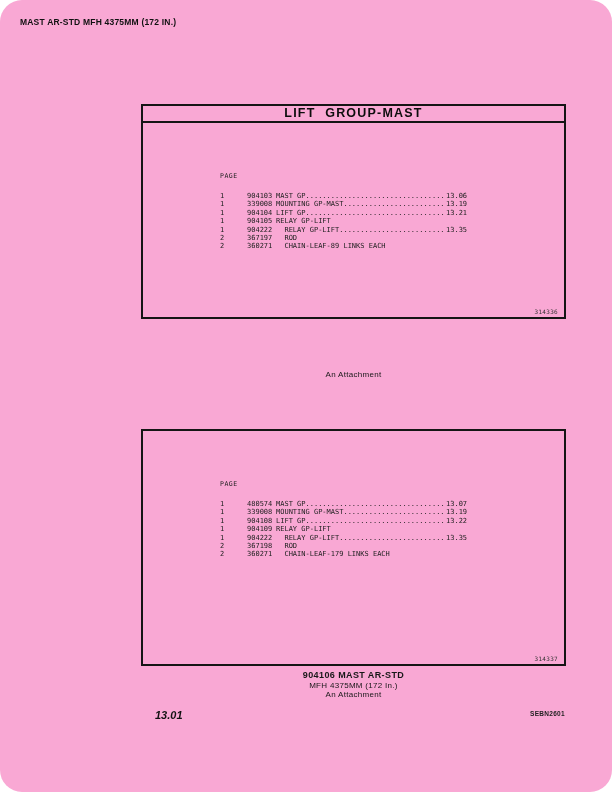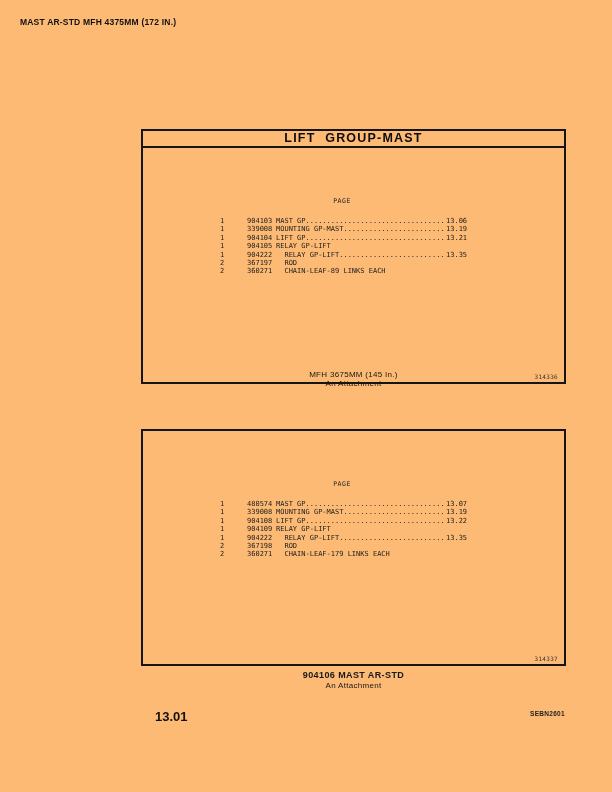--- a/index.html
+++ b/index.html
@@ -1,37 +1,37 @@
 <!DOCTYPE html>
 <html><head>
 <meta charset="utf-8">
 <style>
   html,body{margin:0;padding:0;background:#fff;}
-  #page{position:relative;width:612px;height:792px;background:#fdba74;
-        font-family:"Liberation Sans",sans-serif;color:#1a1a1a;overflow:hidden;}
+  #page{position:relative;width:612px;height:792px;background:#f9a8d4;
+        font-family:"Liberation Sans",sans-serif;color:#1a1a1a;overflow:hidden;border-radius:22px;}
 
   .doc-title{position:absolute;left:20px;top:17px;font-size:8.5px;font-weight:bold;
              letter-spacing:.2px;color:#111;}
   .breadcrumb{position:absolute;left:20px;top:41px;width:560px;font-size:8.5px;
               font-weight:bold;line-height:11px;letter-spacing:.2px;color:#111;}
 
   .figbox{position:absolute;left:141px;width:425px;border:2px solid #151515;box-sizing:border-box;}
-  #figbox1{top:129px;height:255px;}
+  #figbox1{top:104px;height:215px;}
   #figbox2{top:429px;height:237px;}
 
   .figtitle{height:15px;border-bottom:2.5px solid #151515;text-align:center;
             font-weight:bold;font-size:12.5px;line-height:15px;letter-spacing:1.2px;
             word-spacing:5px;color:#0d0d0d;}
 
   .list{position:absolute;left:77px;width:252px;font-family:"DejaVu Sans Mono",monospace;
         font-size:7px;color:#222;}
   #figbox1 .list{top:66px;}
   #figbox2 .list{top:49px;}
 
-  .page-head{text-align:center;padding-right:8px;font-size:6.5px;letter-spacing:.5px;
+  .page-head{text-align:left;padding-right:8px;font-size:6.5px;letter-spacing:.5px;
              margin-bottom:12px;}
   .prow{display:flex;align-items:baseline;height:8.4px;line-height:8.4px;white-space:pre;}
   .qty{width:15px;flex:none;}
   .part{width:29px;flex:none;margin-left:12px;}
   .desc{flex:none;white-space:pre;}
   .leader{flex:1;overflow:hidden;white-space:nowrap;}
   .leader::after{content:"......................................................................";}
   .pnum{width:26px;flex:none;text-align:left;}
   .nopage .leader::after{content:"";}
 
@@ -39,21 +39,21 @@
           font-size:6px;color:#333;letter-spacing:.3px;}
   #figbox1 .fignum{bottom:2px;}
   #figbox2 .fignum{bottom:2px;}
 
   .caption{position:absolute;left:141px;width:425px;text-align:center;color:#181818;}
   #caption1{top:370px;}
   #caption2{top:671px;}
   .cap1{font-size:9px;font-weight:bold;letter-spacing:.4px;line-height:9.5px;}
   .cap2,.cap3{font-size:8px;letter-spacing:.3px;line-height:9px;}
 
-  .footer-left{position:absolute;left:155px;top:709px;font-size:13px;font-weight:bold;color:#111;}
+  .footer-left{position:absolute;left:155px;top:709px;font-size:11px;font-weight:bold;color:#111;font-style:italic;}
   .footer-right{position:absolute;left:530px;top:710px;font-size:6.5px;font-weight:bold;
                 letter-spacing:.3px;color:#222;}
 </style>
 </head>
 <body>
 
 <div id="page">
 
   <div class="doc-title">MAST AR-STD MFH 4375MM (172 IN.)</div>
 
@@ -108,21 +108,20 @@
         <span class="part">360271</span>
         <span class="desc">  CHAIN-LEAF-89 LINKS EACH</span>
         <span class="leader"></span>
         <span class="pnum"></span>
       </div>
     </div>
     <div class="fignum">314336</div>
   </div>
 
   <div class="caption" id="caption1">
-    <div class="cap2">MFH 3675MM (145 In.)</div>
     <div class="cap3">An Attachment</div>
   </div>
 
   <div class="figbox" id="figbox2">
     <div class="list">
       <div class="page-head">PAGE</div>
       <div class="prow">
         <span class="qty">1</span>
         <span class="part">480574</span>
         <span class="desc">MAST GP</span>
@@ -170,19 +169,20 @@
         <span class="desc">  CHAIN-LEAF-179 LINKS EACH</span>
         <span class="leader"></span>
         <span class="pnum"></span>
       </div>
     </div>
     <div class="fignum">314337</div>
   </div>
 
   <div class="caption" id="caption2">
     <div class="cap1">904106 MAST AR-STD</div>
+    <div class="cap2">MFH 4375MM (172 In.)</div>
     <div class="cap3">An Attachment</div>
   </div>
 
   <div class="footer-left">13.01</div>
   <div class="footer-right">SEBN2601</div>
 
 </div>
 
 </body></html>

